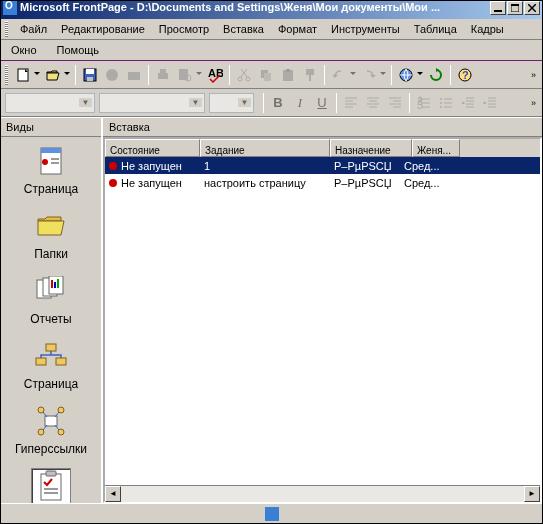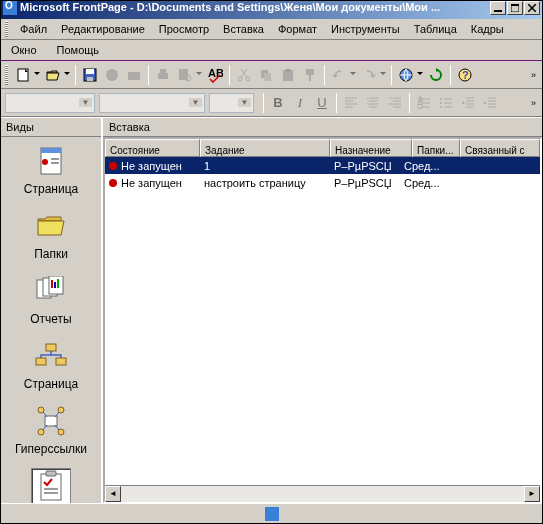--- a/index.html
+++ b/index.html
@@ -366,22 +366,21 @@
     </div>
   </div>
 
   <div class="main-area">
     <div class="main-header">Вставка</div>
     <div class="grid-wrap">
       <div class="grid-head">
         <div class="gh" style="width:95px">Состояние</div>
         <div class="gh" style="width:130px">Задание</div>
         <div class="gh" style="width:82px">Назначение</div>
-        <div class="gh" style="width:48px">Папки...</div>
-        <div class="gh" style="flex:1">Связанный с</div>
+        <div class="gh" style="width:48px">Женя...</div>
       </div>
       <div class="grid-body">
         <div class="grow sel">
           <div class="gcell" style="width:95px">
               <div class="dot"></div>
               <span>Не запущен</span>
             </div>
           <div class="gcell" style="width:130px">1</div>
           <div class="gcell" style="width:70px">Р–РµРЅСЏ</div>
           <div class="gcell" style="width:48px">Сред...</div>

